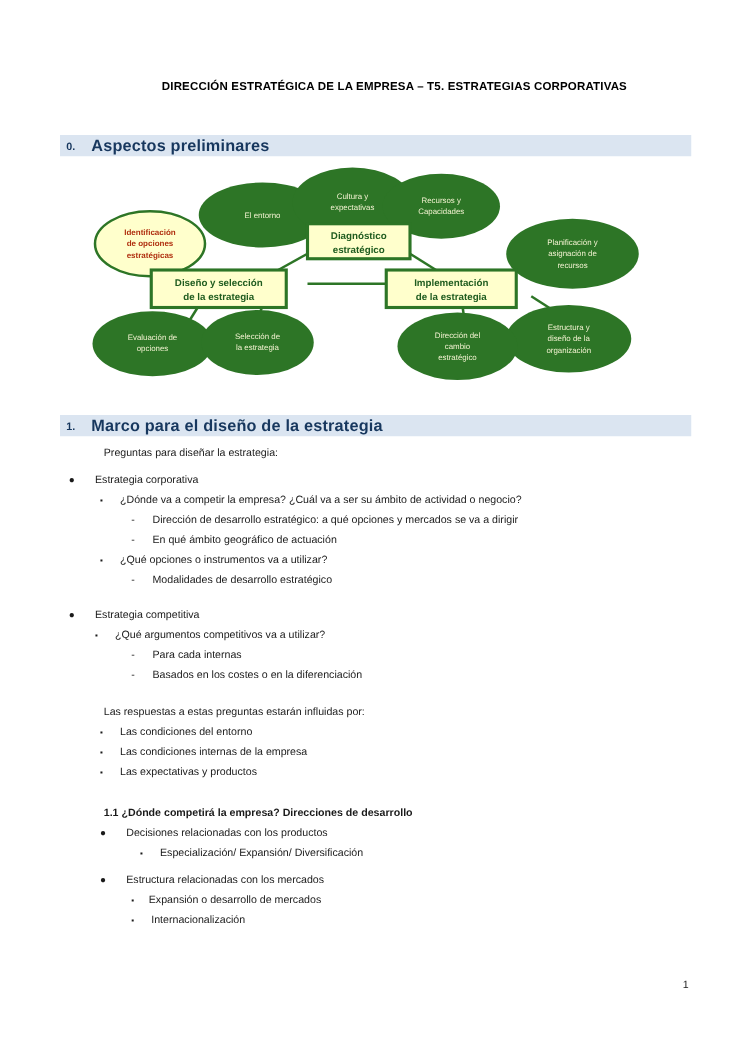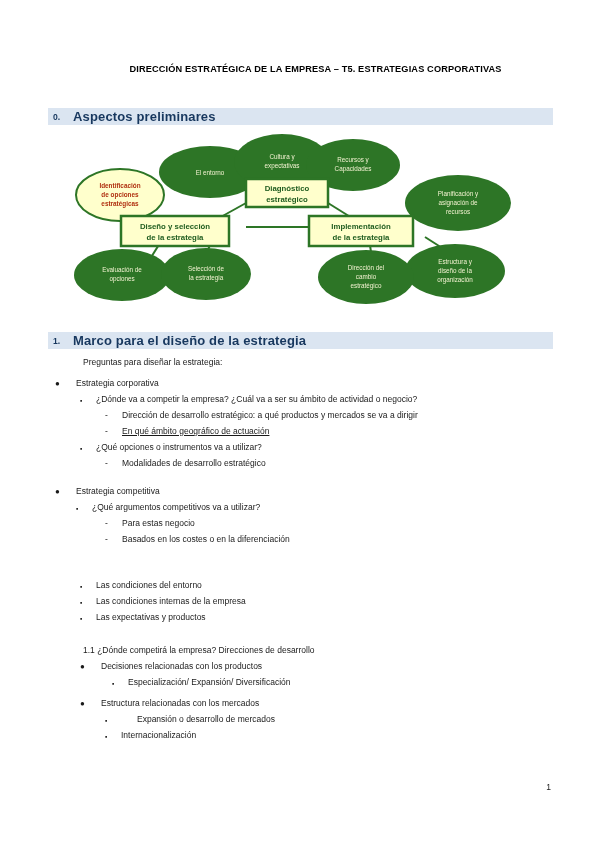--- a/index.html
+++ b/index.html
@@ -93,21 +93,21 @@
 
   
   .txt {
     position: absolute;
     font-size: 8.5px;
     line-height: 11px;
     color: #1a1a1a;
     white-space: nowrap;
     padding-left: 28px;
   }
-  .txt.bold { font-weight: normal; }
+  .txt.bold { font-weight: bold; }
 
   .li {
     position: absolute;
     font-size: 8.5px;
     line-height: 11px;
     color: #1a1a1a;
     white-space: nowrap;
   }
   .li .mk {
     position: absolute;
@@ -249,26 +249,26 @@
     <span class="tx" style="margin-left:21px;">Estrategia corporativa</span>
   </div>
 
   <div class="li" style="left:80px; top:394px;">
     <span class="mk square" style="left:0; top:1px;">▪</span>
     <span class="tx" style="margin-left:16px;">¿Dónde va a competir la empresa? ¿Cuál va a ser su ámbito de actividad o negocio?</span>
   </div>
 
   <div class="li" style="left:105px; top:410px;">
     <span class="mk dash" style="left:0;">-</span>
-    <span class="tx" style="margin-left:17px;">Dirección de desarrollo estratégico: a qué productos y mercados se va a dirigir</span>
+    <span class="tx" style="margin-left:17px;">Dirección de desarrollo estratégico: a qué opciones y mercados se va a dirigir</span>
   </div>
 
   <div class="li" style="left:105px; top:426px;">
     <span class="mk dash" style="left:0;">-</span>
-    <span class="tx" style="margin-left:17px;text-decoration:underline;">En qué ámbito geográfico de actuación</span>
+    <span class="tx" style="margin-left:17px;">En qué ámbito geográfico de actuación</span>
   </div>
 
   <div class="li" style="left:80px; top:442px;">
     <span class="mk square" style="left:0; top:1px;">▪</span>
     <span class="tx" style="margin-left:16px;">¿Qué opciones o instrumentos va a utilizar?</span>
   </div>
 
   <div class="li" style="left:105px; top:458px;">
     <span class="mk dash" style="left:0;">-</span>
     <span class="tx" style="margin-left:17px;">Modalidades de desarrollo estratégico</span>
@@ -279,28 +279,29 @@
     <span class="tx" style="margin-left:21px;">Estrategia competitiva</span>
   </div>
 
   <div class="li" style="left:76px; top:502px;">
     <span class="mk square" style="left:0; top:1px;">▪</span>
     <span class="tx" style="margin-left:16px;">¿Qué argumentos competitivos va a utilizar?</span>
   </div>
 
   <div class="li" style="left:105px; top:518px;">
     <span class="mk dash" style="left:0;">-</span>
-    <span class="tx" style="margin-left:17px;">Para estas negocio</span>
+    <span class="tx" style="margin-left:17px;">Para cada internas</span>
   </div>
 
   <div class="li" style="left:105px; top:534px;">
     <span class="mk dash" style="left:0;">-</span>
     <span class="tx" style="margin-left:17px;">Basados en los costes o en la diferenciación</span>
   </div>
 
+  <div class="txt" style="left:55px; top:564px;">Las respuestas a estas preguntas estarán influidas por:</div>
 
   <div class="li" style="left:80px; top:580px;">
     <span class="mk square" style="left:0; top:1px;">▪</span>
     <span class="tx" style="margin-left:16px;">Las condiciones del entorno</span>
   </div>
 
   <div class="li" style="left:80px; top:596px;">
     <span class="mk square" style="left:0; top:1px;">▪</span>
     <span class="tx" style="margin-left:16px;">Las condiciones internas de la empresa</span>
   </div>
@@ -322,21 +323,21 @@
     <span class="tx" style="margin-left:16px;">Especialización/ Expansión/ Diversificación</span>
   </div>
 
   <div class="li" style="left:80px; top:698px;">
     <span class="mk disc" style="left:0;">●</span>
     <span class="tx" style="margin-left:21px;">Estructura relacionadas con los mercados</span>
   </div>
 
   <div class="li" style="left:105px; top:714px;">
     <span class="mk square" style="left:0; top:1px;">▪</span>
-    <span class="tx" style="margin-left:32px;">Expansión o desarrollo de mercados</span>
+    <span class="tx" style="margin-left:14px;">Expansión o desarrollo de mercados</span>
   </div>
 
   <div class="li" style="left:105px; top:730px;">
     <span class="mk square" style="left:0; top:1px;">▪</span>
     <span class="tx" style="margin-left:16px;">Internacionalización</span>
   </div>
 
   <div class="page-num">1</div>
 
 </div>

